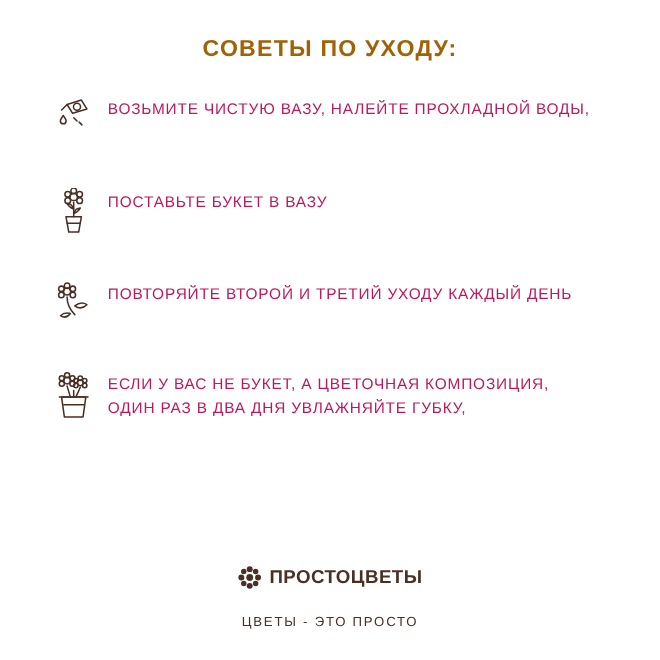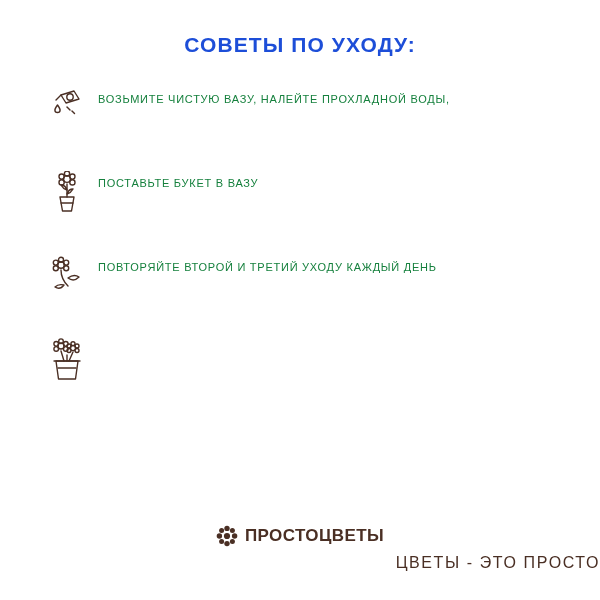--- a/index.html
+++ b/index.html
@@ -18,21 +18,21 @@
     position: relative;
     width: 600px;
     height: 600px;
     box-sizing: border-box;
   }
   .title {
     text-align: center;
     font-size: 21px;
     font-weight: bold;
     letter-spacing: 1.1px;
-    color: #1d4ed8;
+    color: #a16207;
     padding-top: 33px;
     margin: 0;
   }
   .tips {
     margin: 0;
     padding: 0;
     list-style: none;
     margin-top: 26px;
   }
   .tip {
@@ -44,58 +44,58 @@
   }
   .tip-icon {
     width: 62px;
     min-width: 62px;
     display: flex;
     align-items: center;
     justify-content: center;
     padding-top: 4px;
   }
   .tip-text {
-    font-size: 11px;
+    font-size: 14px;
     line-height: 21px;
     letter-spacing: 0.75px;
-    color: #15803d;
+    color: #be185d;
     padding-top: 6px;
   }
   .tip-text .line {
     display: block;
     white-space: nowrap;
   }
   .tip-1 { margin-top: 2px; }
   .tip-2 { margin-top: 12px; }
   .tip-3 { margin-top: 12px; }
   .tip-4 { margin-top: 12px; }
   .tip-5 { margin-top: 10px; }
 
   .footer {
     position: absolute;
     left: 0;
     right: 0;
     bottom: 28px;
-    text-align: right;
+    text-align: center;
   }
   .brand-row {
     display: flex;
     align-items: center;
     justify-content: center;
     gap: 7px;
   }
   .brand-name {
     font-size: 17px;
     font-weight: bold;
     letter-spacing: 0.4px;
     color: #4a2f24;
   }
   .brand-tagline {
-    margin-top: 7px;
-    font-size: 16px;
+    margin-top: 22px;
+    font-size: 12px;
     letter-spacing: 1.6px;
     color: #4a2f24;
   }
   svg { display: block; }
 </style>
 </head>
 <body>
 
 <div class="page">
 
@@ -177,20 +177,22 @@
           <circle cx="24" cy="13.5" r="2"></circle>
           <path d="M16 14 L19 24"></path>
           <path d="M28 15 L24 24"></path>
           <path d="M22 18 L22 24"></path>
           <path d="M11 24 L33 24 L30.5 42 L13.5 42 Z"></path>
           <path d="M9 24 L35 24"></path>
           <path d="M13 31 L31 31"></path>
         </svg>
       </span>
       <span class="tip-text">
+        <span class="line">ЕСЛИ У ВАС НЕ БУКЕТ, А ЦВЕТОЧНАЯ КОМПОЗИЦИЯ,</span>
+        <span class="line">ОДИН РАЗ В ДВА ДНЯ УВЛАЖНЯЙТЕ ГУБКУ,</span>
       </span>
     </li>
 
   </ul>
 
   <div class="footer">
     <div class="brand-row">
       <span>
         <svg width="22" height="22" viewBox="0 0 22 22" fill="#4a2f24">
           <circle cx="11" cy="11" r="3.1"></circle>

